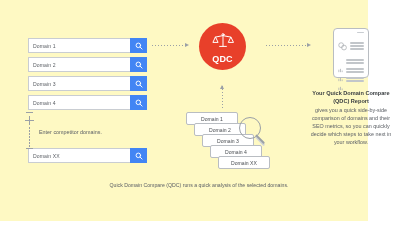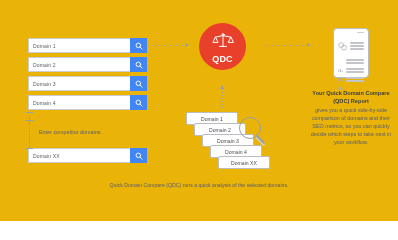--- a/index.html
+++ b/index.html
@@ -2,21 +2,21 @@
 <html><head>
 <meta charset="utf-8">
 <style>
   * { box-sizing: border-box; margin: 0; padding: 0; }
   html, body {
     width: 398px; height: 221px;
     background: #ffffff;
     font-family: "Liberation Sans", sans-serif;
     overflow: hidden;
   }
-  #stage { position: relative; width: 398px; height: 221px; background:#eab308; }
+  #stage { position: relative; width: 368px; height: 221px; background:#fef9c3; }
 
   
   .input-row {
     position: absolute;
     left: 28px;
     width: 119px;
     height: 15px;
     display: flex;
     align-items: stretch;
   }

